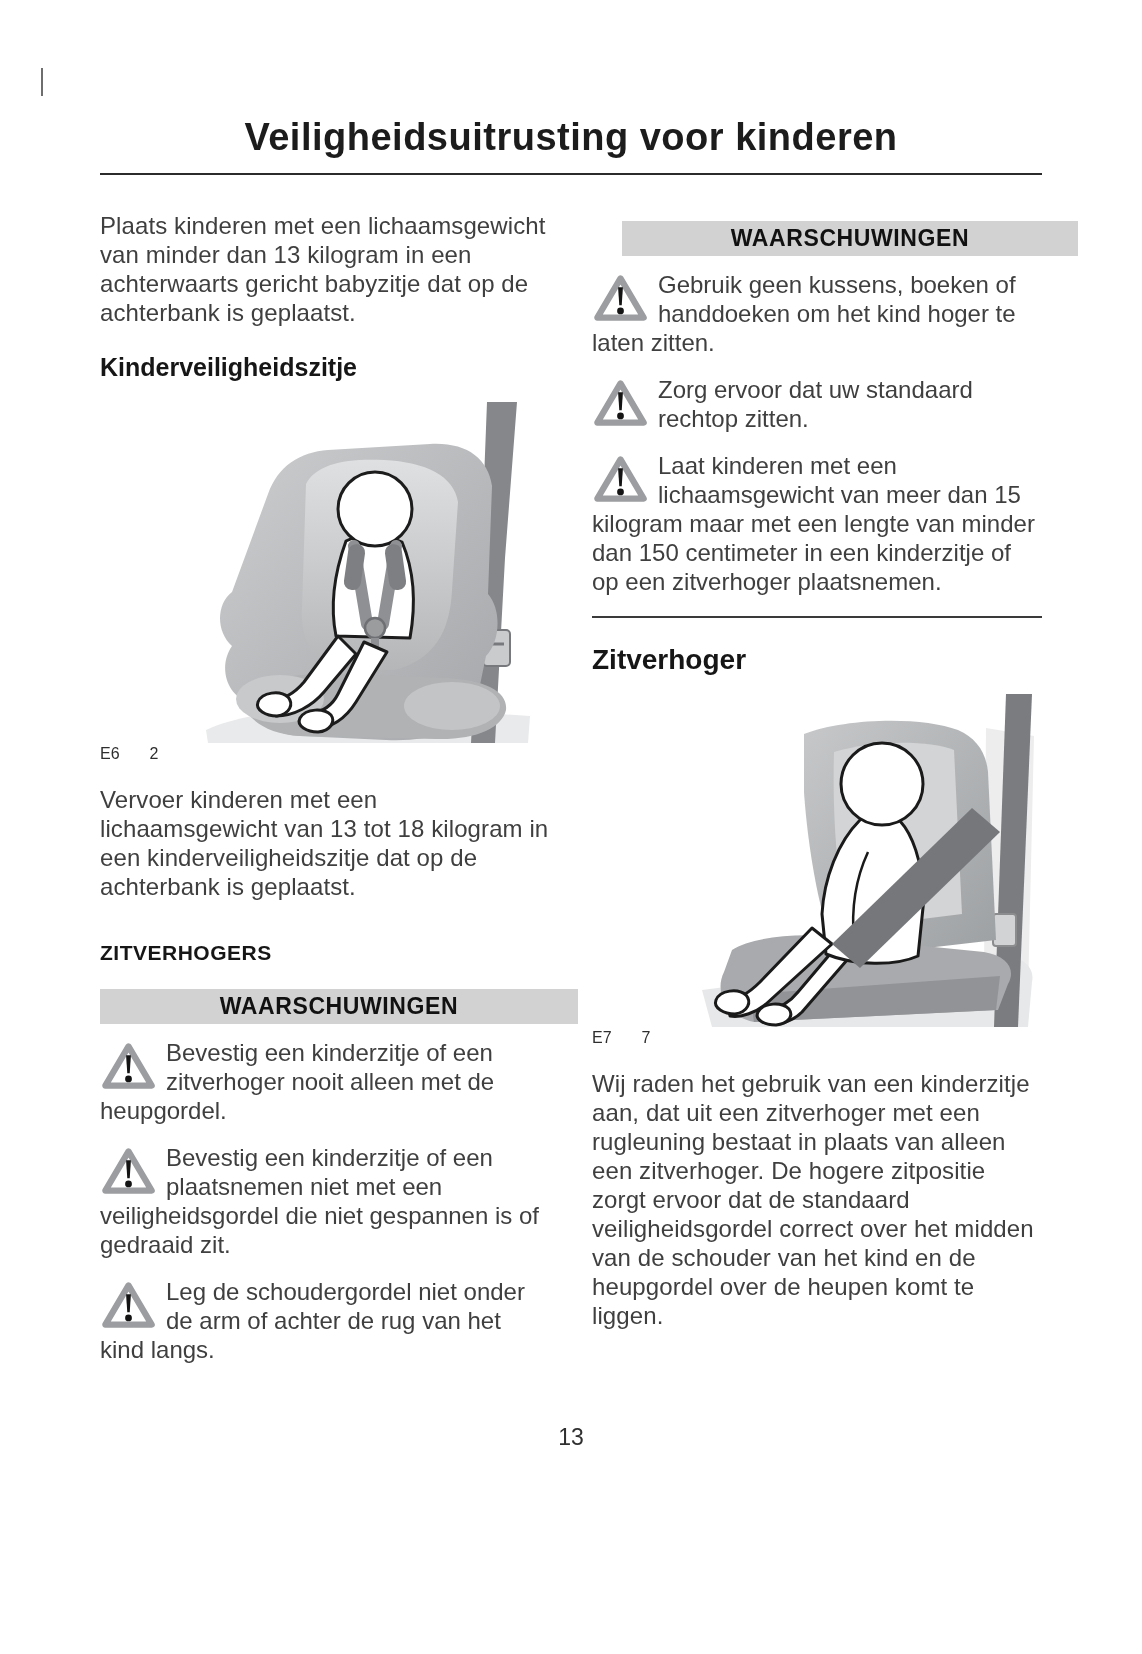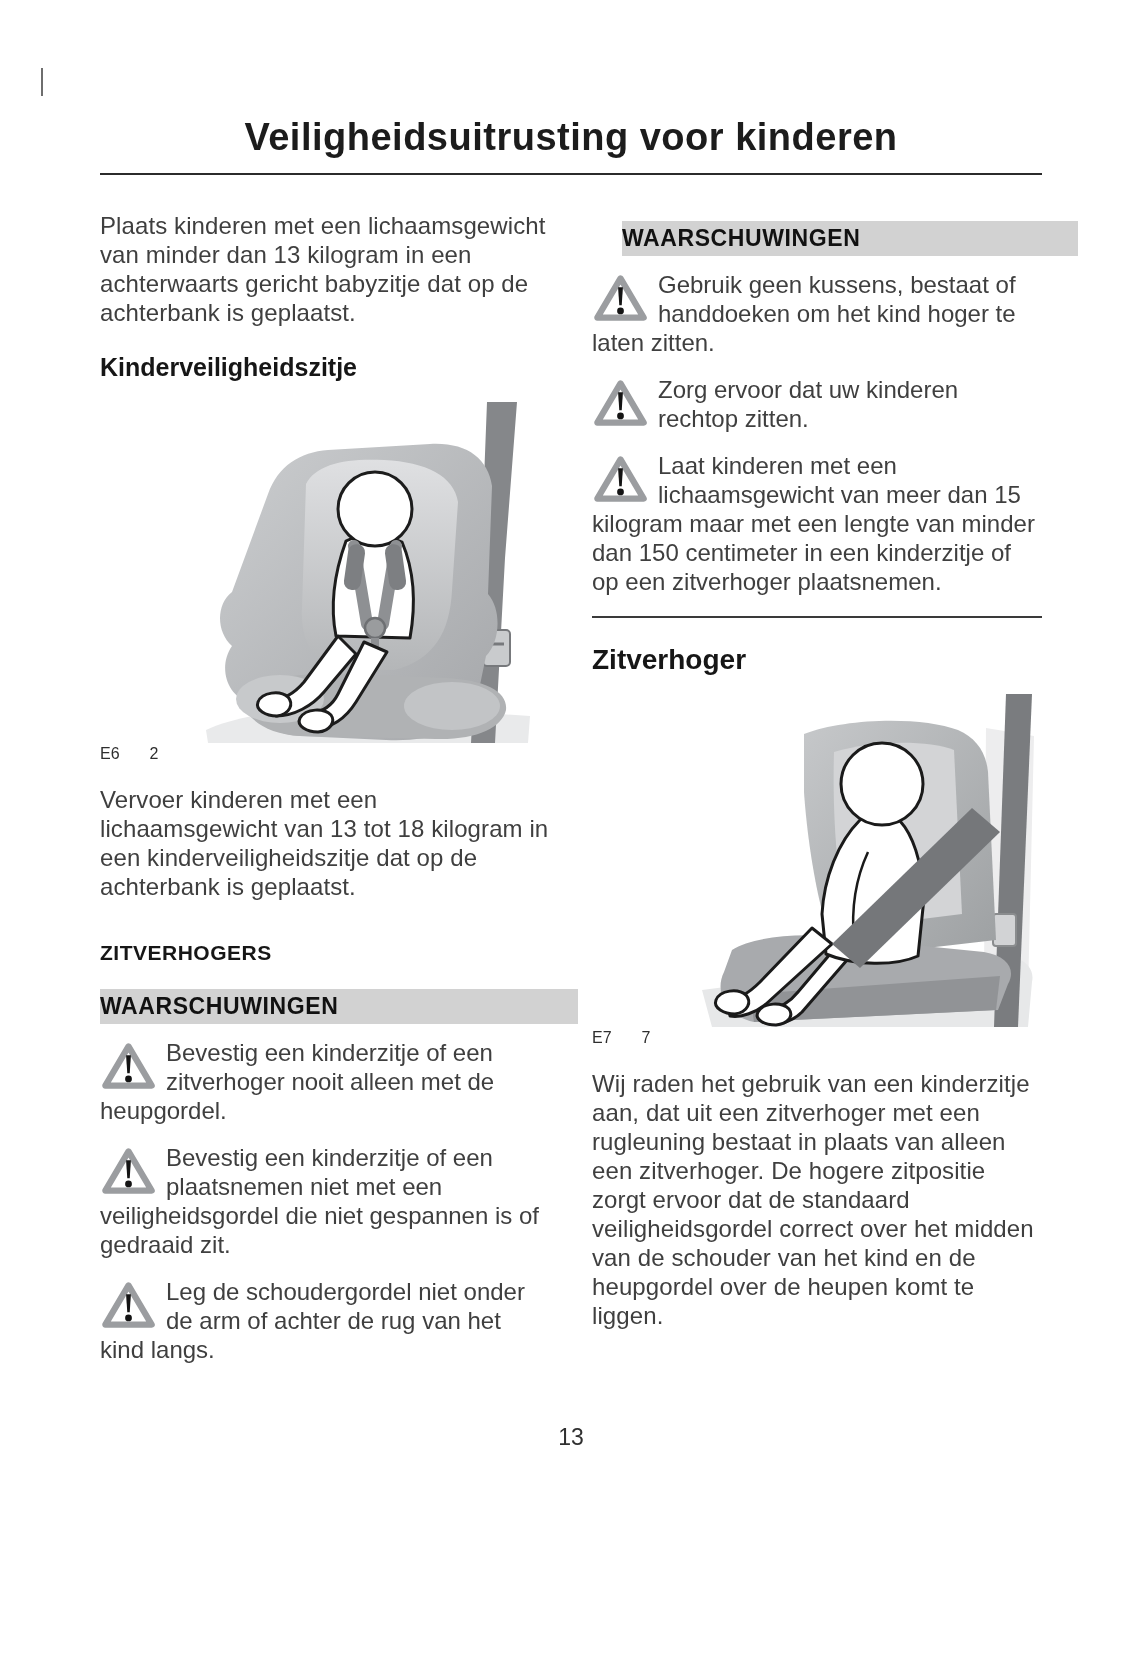--- a/index.html
+++ b/index.html
@@ -57,21 +57,21 @@
     font-size: 21px;
     font-weight: bold;
     letter-spacing: 0.5px;
     color: #161616;
     margin: 40px 0 24px 0;
   }
   .warn-bar {
     background: #d2d2d2;
     height: 35px;
     line-height: 35px;
-    text-align: left;
+    text-align: center;
     font-size: 23px;
     font-weight: bold;
     color: #111;
     letter-spacing: 0.6px;
   }
   .warn-bar.left-bar { margin-right: -28px; }
   .warn-bar.right-bar { margin-left: 30px; margin-right: -36px; margin-top: 10px; }
   .warn-item {
     font-size: 24px;
     line-height: 29px;
@@ -210,30 +210,30 @@
     <div class="col">
 
       <div class="warn-bar right-bar">WAARSCHUWINGEN</div>
 
       <div class="warn-item clearfix">
         <svg class="warn-icon" viewBox="0 0 64 56">
           <path d="M32 6 L58 50 L6 50 Z" fill="none" stroke="#9b9da0" stroke-width="7" stroke-linejoin="round"></path>
           <path d="M29.3 16 L34.7 16 L33.4 36 L30.6 36 Z" fill="#141414"></path>
           <circle cx="32" cy="42.5" r="3.8" fill="#141414"></circle>
         </svg>
-        <span>Gebruik geen kussens, bestaat of handdoeken om het kind hoger te laten zitten.</span>
-      </div>
-
-      <div class="warn-item clearfix">
-        <svg class="warn-icon" viewBox="0 0 64 56">
-          <path d="M32 6 L58 50 L6 50 Z" fill="none" stroke="#9b9da0" stroke-width="7" stroke-linejoin="round"></path>
-          <path d="M29.3 16 L34.7 16 L33.4 36 L30.6 36 Z" fill="#141414"></path>
-          <circle cx="32" cy="42.5" r="3.8" fill="#141414"></circle>
-        </svg>
-        <span>Zorg ervoor dat uw kinderen rechtop zitten.</span>
+        <span>Gebruik geen kussens, boeken of handdoeken om het kind hoger te laten zitten.</span>
+      </div>
+
+      <div class="warn-item clearfix">
+        <svg class="warn-icon" viewBox="0 0 64 56">
+          <path d="M32 6 L58 50 L6 50 Z" fill="none" stroke="#9b9da0" stroke-width="7" stroke-linejoin="round"></path>
+          <path d="M29.3 16 L34.7 16 L33.4 36 L30.6 36 Z" fill="#141414"></path>
+          <circle cx="32" cy="42.5" r="3.8" fill="#141414"></circle>
+        </svg>
+        <span>Zorg ervoor dat uw standaard rechtop zitten.</span>
       </div>
 
       <div class="warn-item clearfix">
         <svg class="warn-icon" viewBox="0 0 64 56">
           <path d="M32 6 L58 50 L6 50 Z" fill="none" stroke="#9b9da0" stroke-width="7" stroke-linejoin="round"></path>
           <path d="M29.3 16 L34.7 16 L33.4 36 L30.6 36 Z" fill="#141414"></path>
           <circle cx="32" cy="42.5" r="3.8" fill="#141414"></circle>
         </svg>
         <span>Laat kinderen met een lichaamsgewicht van meer dan 15 kilogram maar met een lengte van minder dan 150 centimeter in een kinderzitje of op een zitverhoger plaatsnemen.</span>
       </div>

